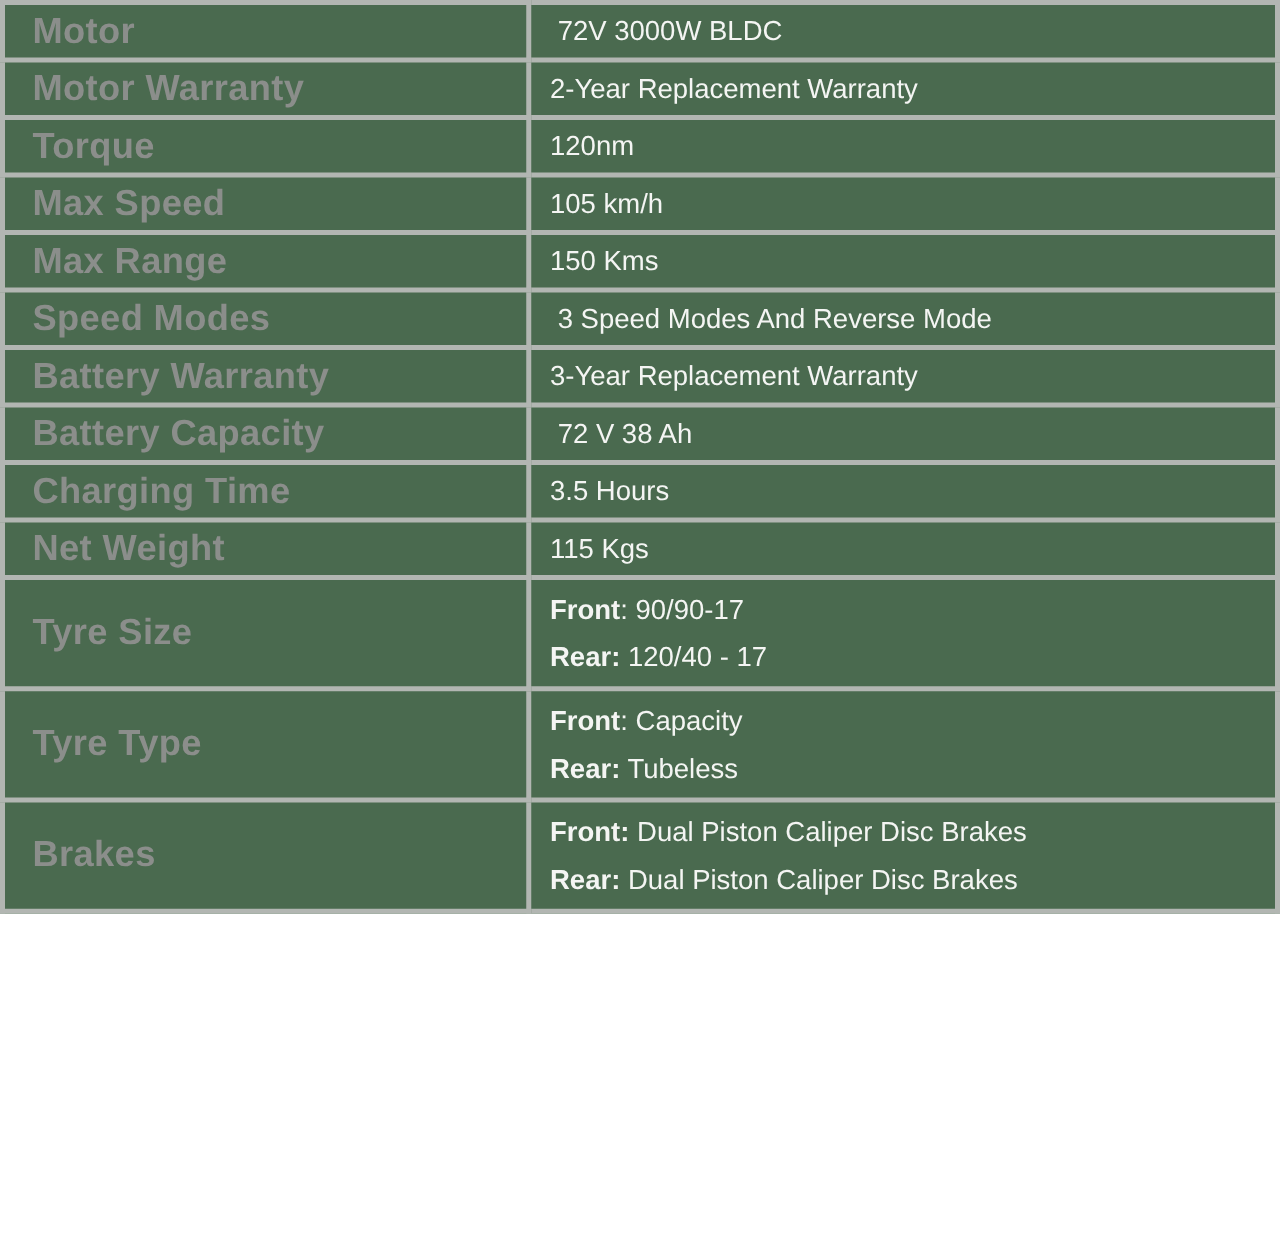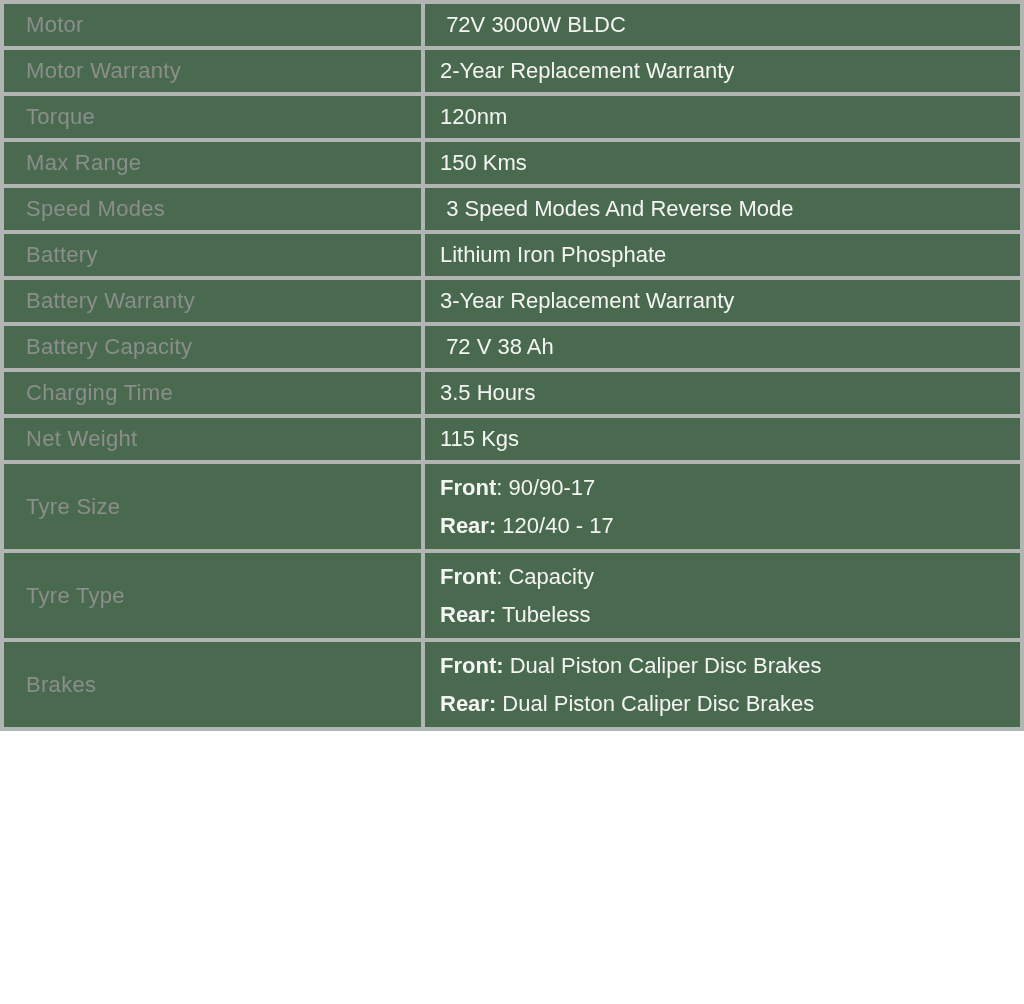--- a/index.html
+++ b/index.html
@@ -25,22 +25,22 @@
     font-family: "Liberation Sans", sans-serif;
   }
   td {
     border: 4px solid var(--grid);
     vertical-align: middle;
     overflow: hidden;
   }
   td.label-cell {
     width: 421px;
     color: var(--label);
-    font-weight: 400;
-    font-size: 22px;
+    font-weight: 700;
+    font-size: 29px;
     padding: 0 8px 0 22px;
     letter-spacing: 0.3px;
   }
   td.value-cell {
     color: var(--value);
     font-weight: 400;
     font-size: 22px;
     padding: 2px 10px 2px 15px;
   }
   td.value-cell .line {
@@ -69,35 +69,35 @@
           <div class="line"><span>2-Year Replacement Warranty</span></div>
         </td>
       </tr>
       <tr class="single">
         <td class="label-cell">Torque</td>
         <td class="value-cell">
           <div class="line"><span>120nm</span></div>
         </td>
       </tr>
       <tr class="single">
+        <td class="label-cell">Max Speed</td>
+        <td class="value-cell">
+          <div class="line"><span>105 km/h</span></div>
+        </td>
+      </tr>
+      <tr class="single">
         <td class="label-cell">Max Range</td>
         <td class="value-cell">
           <div class="line"><span>150 Kms</span></div>
         </td>
       </tr>
       <tr class="single">
         <td class="label-cell">Speed Modes</td>
         <td class="value-cell">
           <div class="line"><span> 3 Speed Modes And Reverse Mode</span></div>
-        </td>
-      </tr>
-      <tr class="single">
-        <td class="label-cell">Battery</td>
-        <td class="value-cell">
-          <div class="line"><span>Lithium Iron Phosphate</span></div>
         </td>
       </tr>
       <tr class="single">
         <td class="label-cell">Battery Warranty</td>
         <td class="value-cell">
           <div class="line"><span>3-Year Replacement Warranty</span></div>
         </td>
       </tr>
       <tr class="single">
         <td class="label-cell">Battery Capacity</td>

